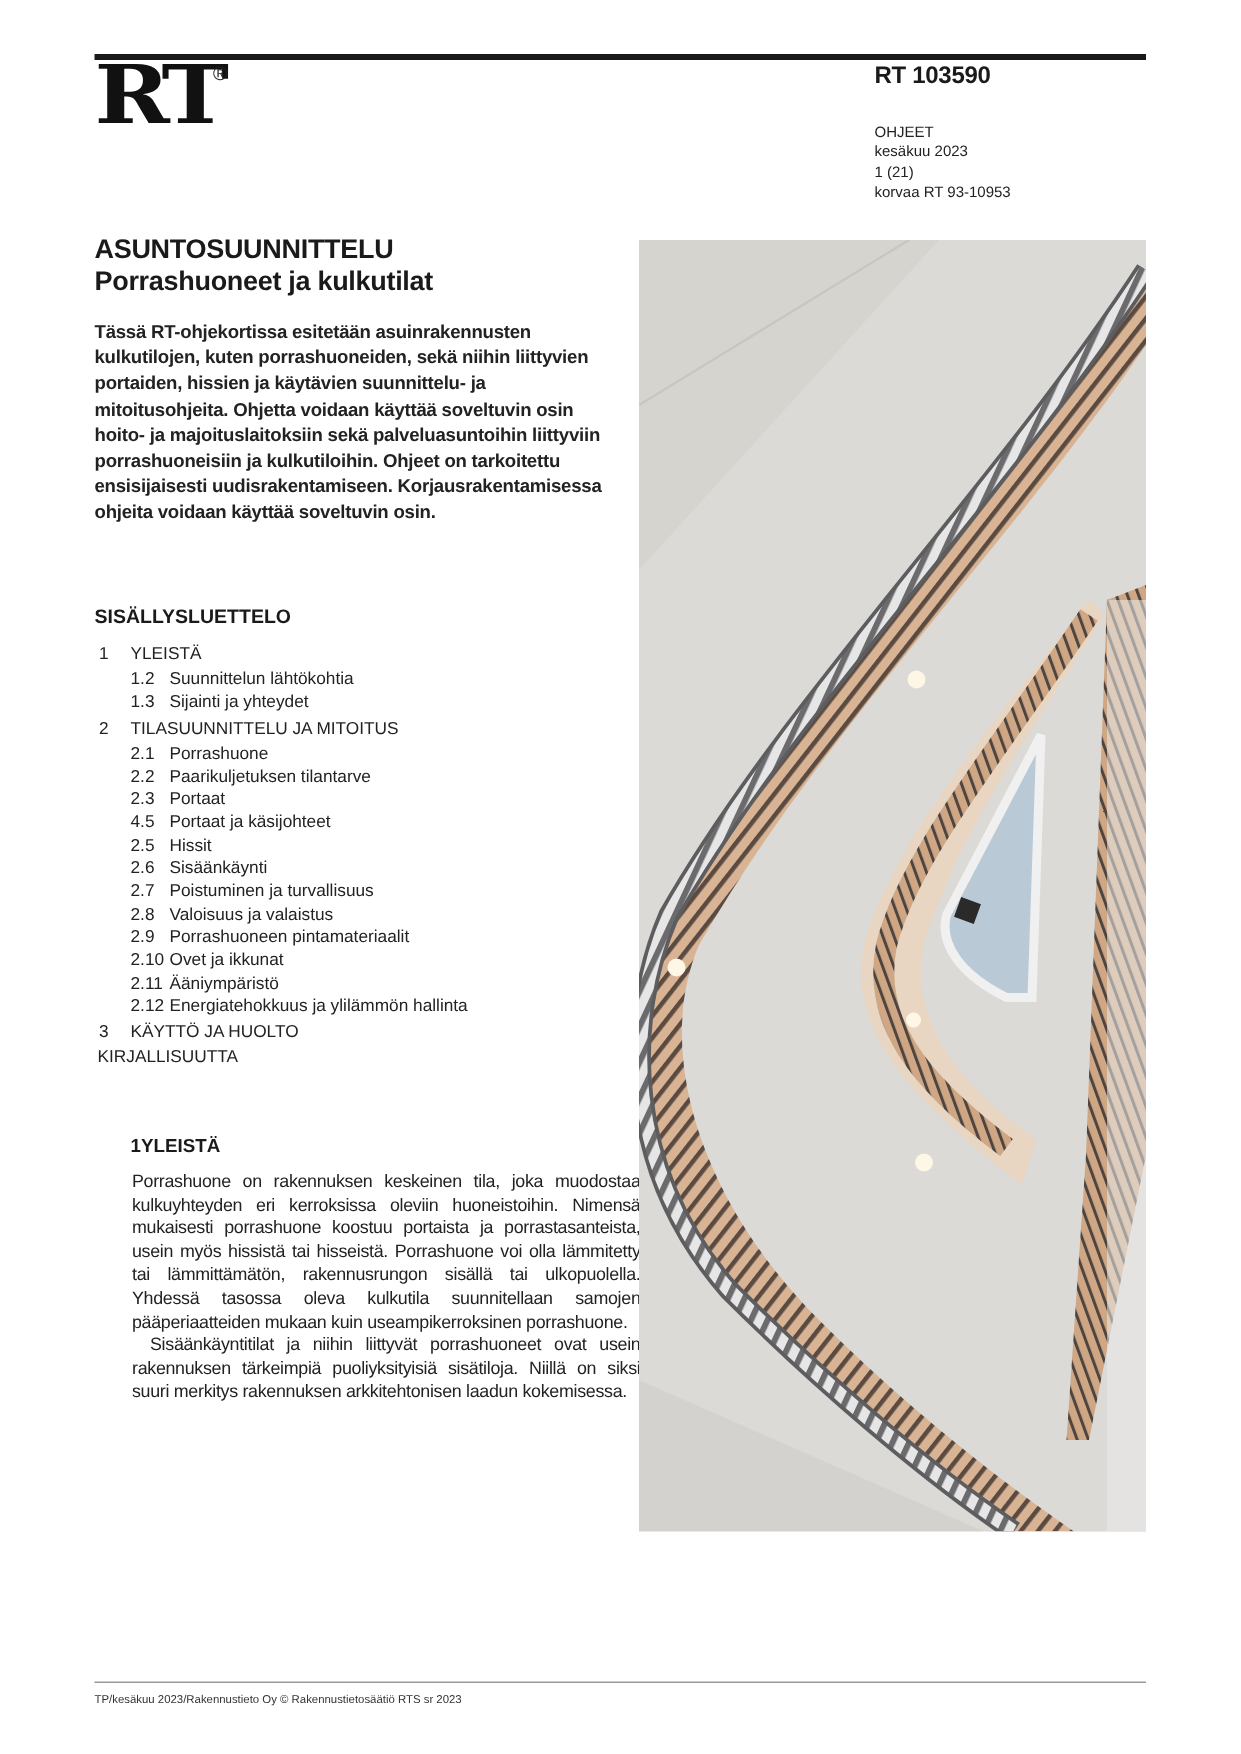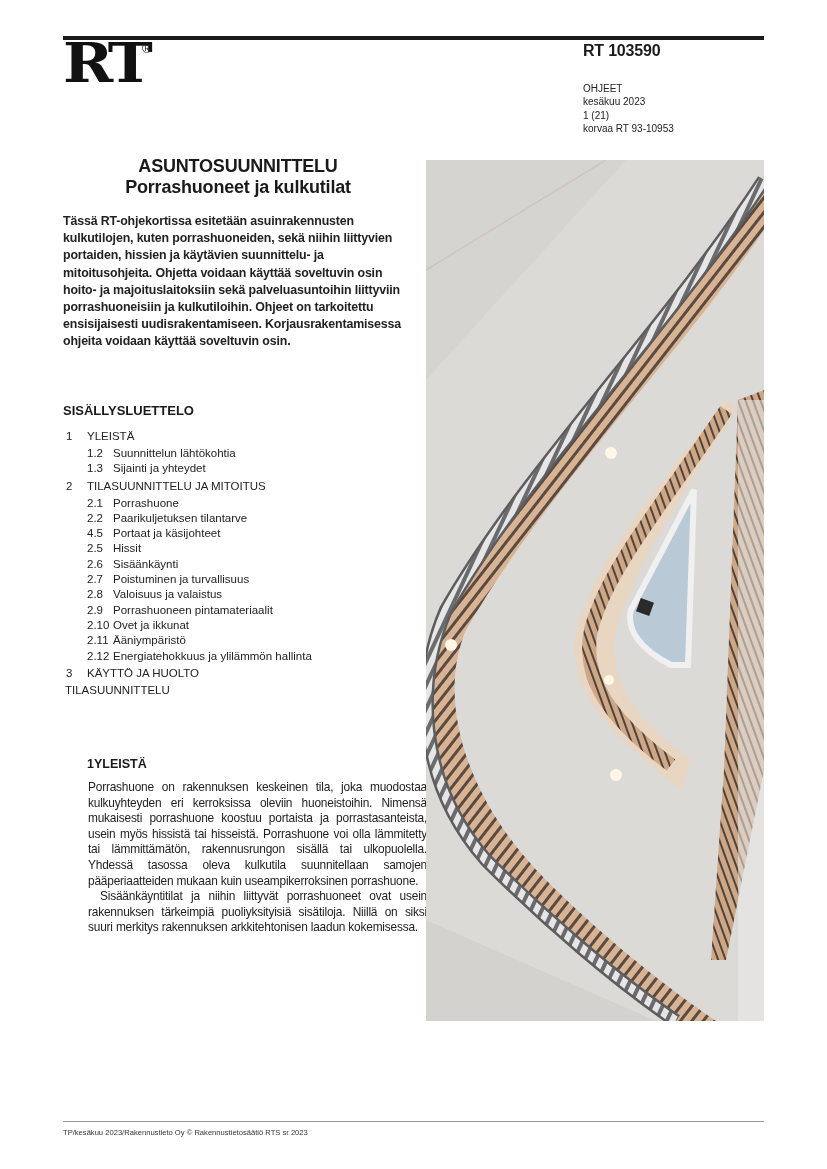--- a/index.html
+++ b/index.html
@@ -11,21 +11,21 @@
   .logo { position: absolute; left: 63px; top: 38px; height: 50px; }
   .logo-text { font-family: "DejaVu Serif", "Liberation Serif", serif; font-weight: bold;
                font-size: 54px; line-height: 50px; letter-spacing: -4px; color: #111; transform: scaleX(1.12); transform-origin: left; display: inline-block; }
   .logo-reg { position: absolute; left: 79px; top: 3px; font-family: "Liberation Sans", sans-serif; font-size: 13px; color: #222; }
 
   .doc-number { position: absolute; left: 583px; top: 42px; font-family: "Liberation Sans", sans-serif;
                 font-weight: bold; font-size: 16px; letter-spacing: -0.2px; color: #1a1a1a; }
   .meta { position: absolute; left: 583px; top: 82px; font-family: "Liberation Sans", sans-serif; font-size: 10px; line-height: 13.3px; color: #222; }
   .meta div { white-space: nowrap; }
 
-  .title-block { position: absolute; left: 63px; top: 156px; width: 350px; text-align: center; }
+  .title-block { position: absolute; left: 63px; top: 156px; width: 350px; }
   .title-main, .title-sub { font-family: "Liberation Sans", sans-serif; font-weight: bold; font-size: 18px; line-height: 21px; color: #1a1a1a; letter-spacing: -0.2px; }
 
   .intro { position: absolute; left: 63px; top: 213px; width: 345px; font-family: "Liberation Sans", sans-serif;
            font-weight: bold; font-size: 12.4px; line-height: 17.2px; color: #222; letter-spacing: -0.15px; }
 
   .toc-heading { position: absolute; left: 63px; top: 403px; font-family: Liberation Sans, sans-serif; font-weight: bold; font-size: 13px; color: #1a1a1a; letter-spacing: 0px; }
   .toc { position: absolute; left: 63px; top: 427px; width: 330px; font-family: "Liberation Sans", sans-serif; font-size: 11.5px; color: #222; }
   .toc-row { position: relative; height: 15.3px; line-height: 15.3px; white-space: nowrap; }
   .toc-row.main { height: 19px; line-height: 19px; }
   .toc-row .num { position: absolute; left: 3px; }
@@ -93,20 +93,24 @@
     </div>
     <div class="toc-row sub">
       <span class="num">2.1</span>
       <span class="lbl">Porrashuone</span>
     </div>
     <div class="toc-row sub">
       <span class="num">2.2</span>
       <span class="lbl">Paarikuljetuksen tilantarve</span>
     </div>
     <div class="toc-row sub">
+      <span class="num">2.3</span>
+      <span class="lbl">Portaat</span>
+    </div>
+    <div class="toc-row sub">
       <span class="num">4.5</span>
       <span class="lbl">Portaat ja käsijohteet</span>
     </div>
     <div class="toc-row sub">
       <span class="num">2.5</span>
       <span class="lbl">Hissit</span>
     </div>
     <div class="toc-row sub">
       <span class="num">2.6</span>
       <span class="lbl">Sisäänkäynti</span>
@@ -134,21 +138,21 @@
     <div class="toc-row sub">
       <span class="num">2.12</span>
       <span class="lbl">Energiatehokkuus ja ylilämmön hallinta</span>
     </div>
     <div class="toc-row main">
       <span class="num">3</span>
       <span class="lbl">KÄYTTÖ JA HUOLTO</span>
     </div>
     <div class="toc-row plain">
       <span class="num"></span>
-      <span class="lbl">TILASUUNNITTELU</span>
+      <span class="lbl">KIRJALLISUUTTA</span>
     </div>
   </div>
 
 <div class="section-heading">
   <span class="num">1</span><span>YLEISTÄ</span>
 </div>
 
 <div class="body-text">
   <p>Porrashuone on rakennuksen keskeinen tila, joka muodostaa kulkuyhteyden eri kerroksissa oleviin huoneistoihin. Nimensä mukaisesti porrashuone koostuu portaista ja porrastasanteista, usein myös hissistä tai hisseistä. Porrashuone voi olla lämmitetty tai lämmittämätön, rakennusrungon sisällä tai ulkopuolella. Yhdessä tasossa oleva kulkutila suunnitellaan samojen pääperiaatteiden mukaan kuin useampikerroksinen porrashuone.</p>
   <p>Sisäänkäyntitilat ja niihin liittyvät porrashuoneet ovat usein rakennuksen tärkeimpiä puoliyksityisiä sisätiloja. Niillä on siksi suuri merkitys rakennuksen arkkitehtonisen laadun kokemisessa.</p>

